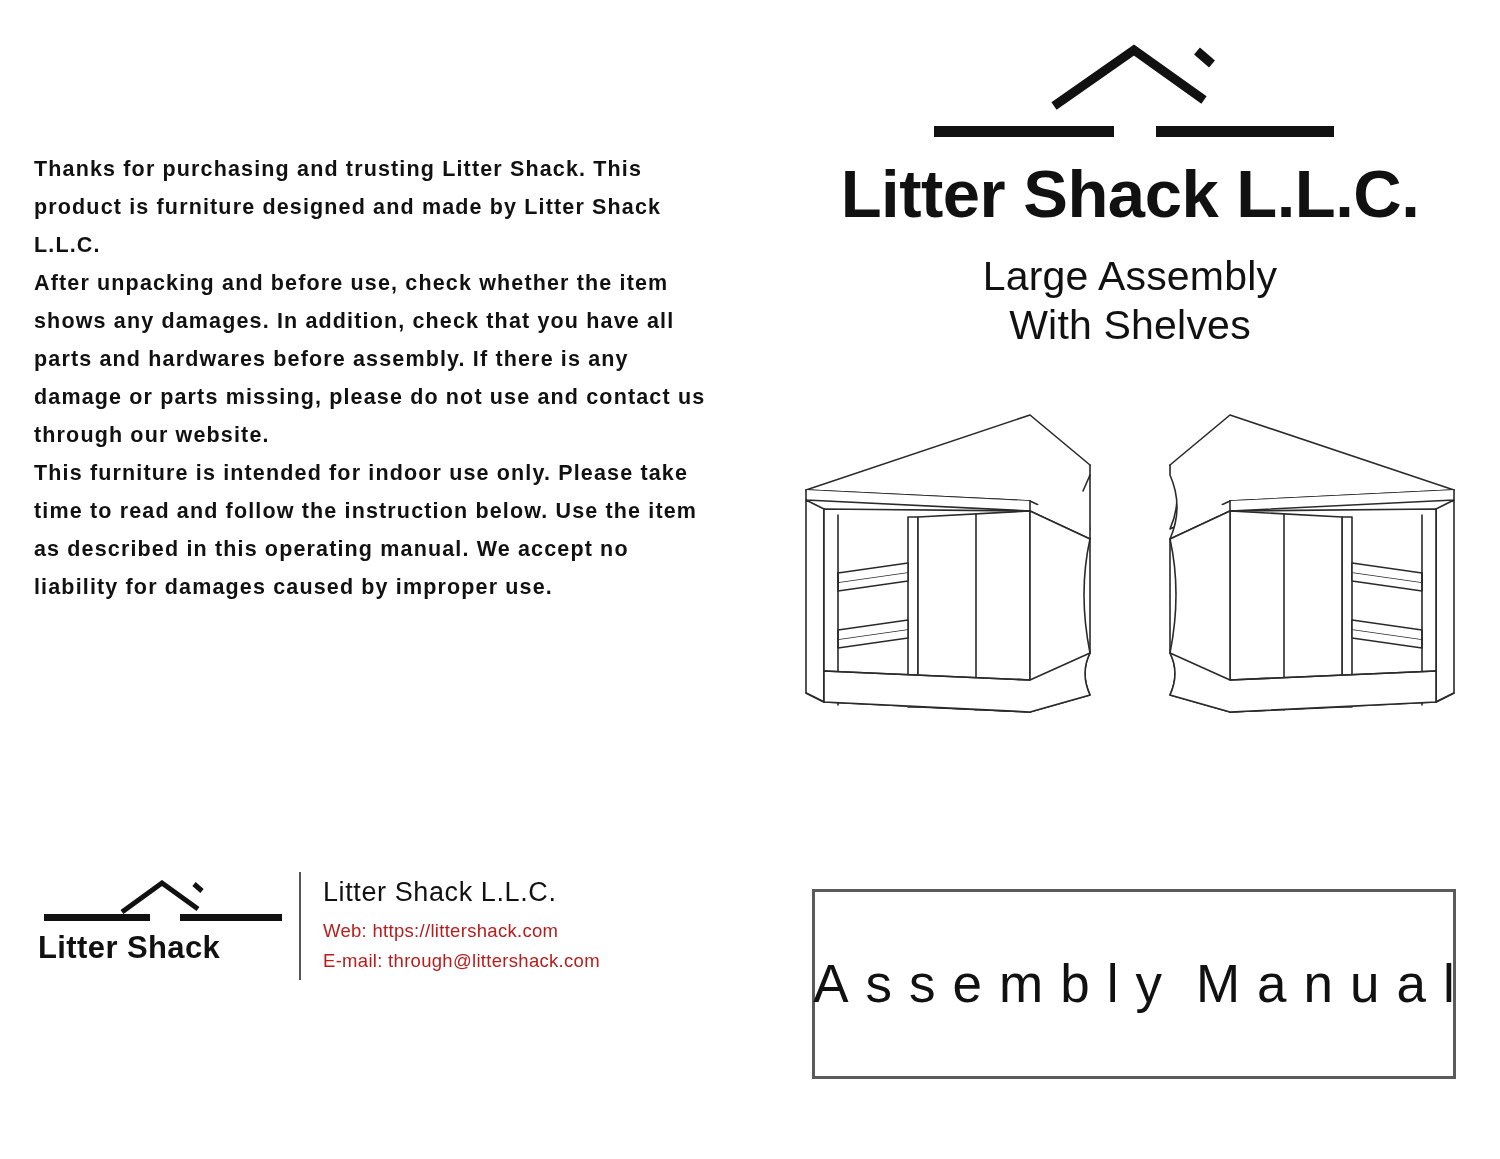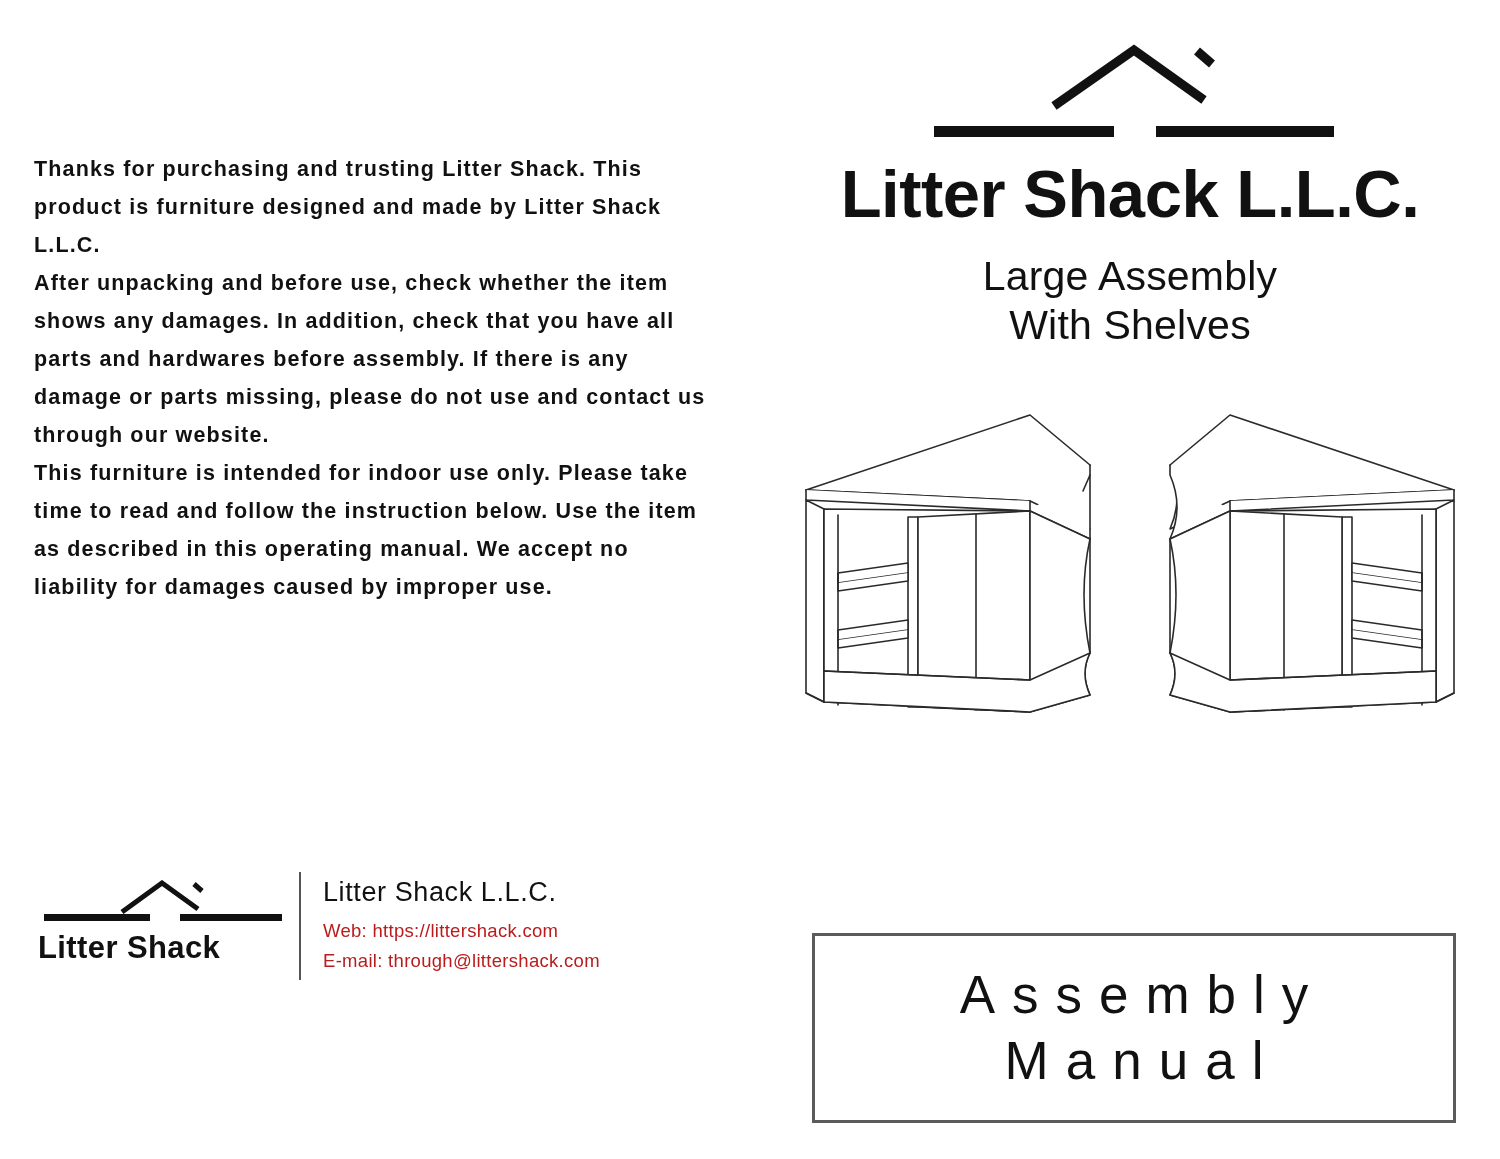--- a/index.html
+++ b/index.html
@@ -170,24 +170,22 @@
   
   .manual-box {
     position: absolute;
     left: 812px;
     top: 889px;
     width: 644px;
     height: 190px;
     border: 3px solid #5b5b5b;
     box-sizing: border-box;
     display: flex;
-    flex-direction: column;
     align-items: center;
     justify-content: center;
-    margin-top: 44px;
   }
   .manual-box .line1,
   .manual-box .line2 {
     font-size: 53px;
     letter-spacing: 17px;
     color: #111;
     line-height: 66px;
     text-indent: 17px;
     font-weight: 400;
   }

